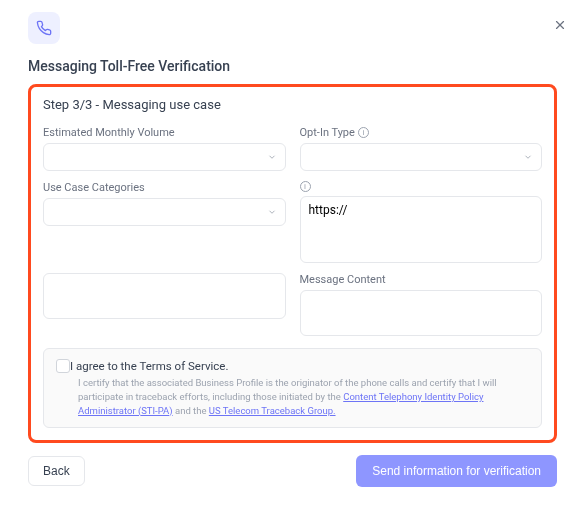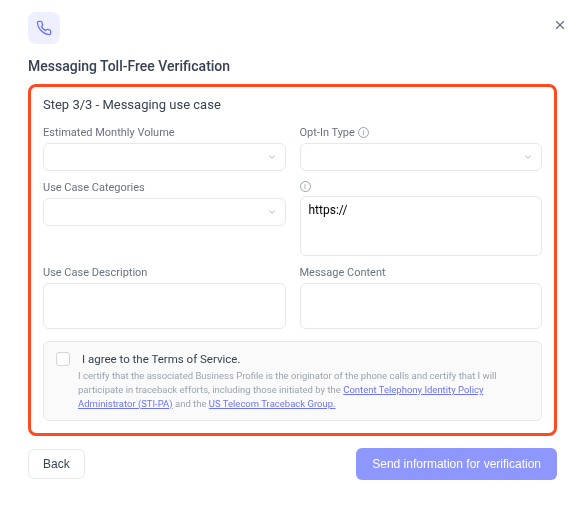--- a/index.html
+++ b/index.html
@@ -93,39 +93,39 @@
   }
   .chev {
     position: absolute;
     right: 8px; top: 50%;
     transform: translateY(-50%);
   }
   .textarea {
     resize: none;
     padding: 6px 8px;
   }
-  .url-box { height: 60px; }
+  .url-box { height: 67px; }
   .desc-box { height: 46px; }
   .helper {
     font-size: 9.5px;
     color: #9ca3af;
     margin-top: 4px;
     line-height: 1.35;
   }
   .tos-box {
     border: 1px solid #e5e7eb;
     background: #fafafa;
     border-radius: 6px;
     padding: 10px 12px;
     margin-top: 12px;
   }
   .tos-head {
     display: flex;
     align-items: center;
-    gap: 12px;
+    gap: 0;
     margin-bottom: 3px;
   }
   .checkbox {
     width: 14px; height: 14px;
     border: 1px solid #d1d5db;
     border-radius: 3px;
     background: #fff;
     flex-shrink: 0;
     cursor: pointer;
   }
@@ -230,21 +230,20 @@
       <div class="col">
         <div class="label">
           <span class="info-icon">i</span>
         </div>
         <textarea class="textarea url-box" style="">https://</textarea>
       </div>
     </div>
 
     <div class="row">
       <div class="col">
-        <div class="label">Use Case Description</div>
         <textarea class="textarea desc-box" style=""></textarea>
       </div>
       <div class="col">
         <div class="label">Message Content</div>
         <textarea class="textarea desc-box" style=""></textarea>
       </div>
     </div>
 
     <div class="tos-box">
       <div class="tos-head">

